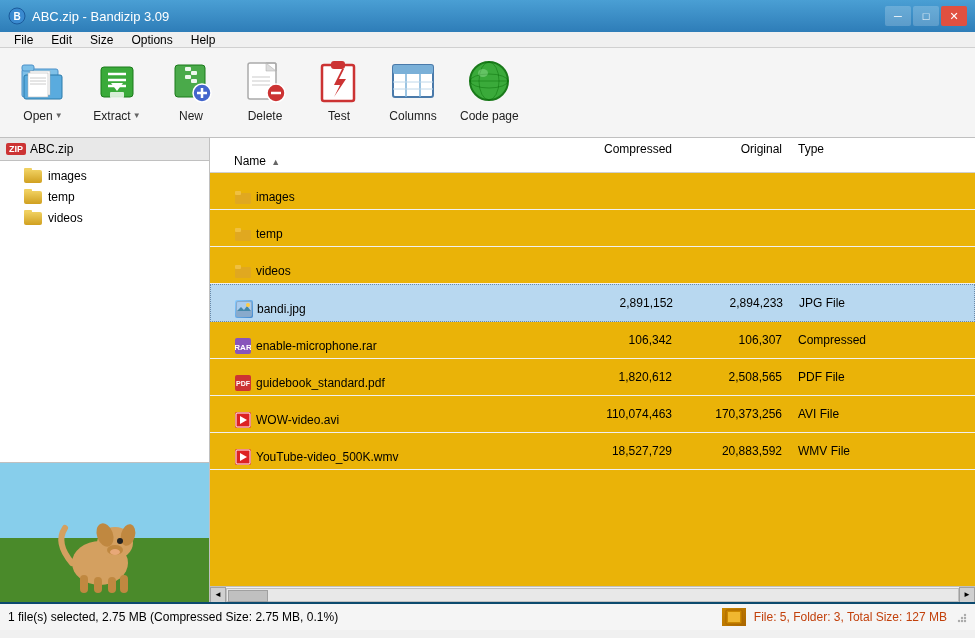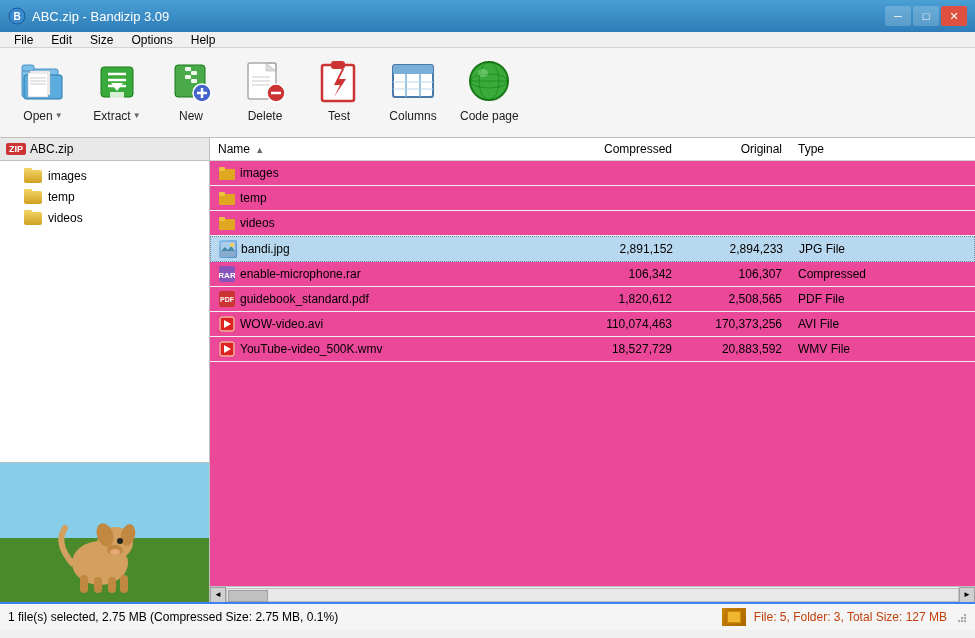--- a/index.html
+++ b/index.html
@@ -74,21 +74,21 @@
     }
 
     
     .tb-icon { width: 48px; height: 48px; display: flex; align-items: center; justify-content: center; }
     .tb-label { font-size: 12px; color: #222; }
 
     
     .main-area {
       display: flex;
       height: calc(638px - 32px - 24px - 90px - 28px);
-      background: #ec4899;
+      background: #eab308;
       justify-content: space-between;
     }
 
     
     .tree-panel {
       width: 210px;
       min-width: 210px;
       border-right: 1px solid #c0c0c0;
       background: white;
       overflow: hidden;
@@ -133,21 +133,21 @@
       flex-direction: column;
       overflow: hidden;
     }
     .file-list-header {
       display: flex;
       background: white;
       border-bottom: 1px solid #d0d0d0;
       padding: 4px 0;
       font-size: 12px;
     }
-    .col-name { width: 340px; padding-left: 8px; font-weight: normal; cursor: pointer; }
+    .col-name { width: 340px; padding-left: 24px; font-weight: normal; cursor: pointer; margin-top: 12px; }
     .col-compressed { width: 130px; text-align: right; padding-right: 8px; cursor: pointer; }
     .col-original { width: 110px; text-align: right; padding-right: 8px; cursor: pointer; }
     .col-type { flex: 1; padding-left: 8px; cursor: pointer; }
 
     .sort-arrow { font-size: 9px; color: #666; margin-left: 2px; }
 
     .file-rows { flex: 1; overflow-y: auto; overflow-x: hidden; }
     .file-row {
       display: flex;
       align-items: center;
@@ -172,21 +172,21 @@
       border-top: 1px solid #c0c0c0;
       position: relative;
     }
     .scroll-btn { width: 16px; height: 16px; background: #d0d0d0; border: 1px solid #a0a0a0; display: inline-flex; align-items: center; justify-content: center; font-size: 8px; cursor: pointer; }
     .scroll-row { display: flex; align-items: center; height: 100%; }
 
     
     .status-bar {
       height: 28px;
       background: #f5f5f5;
-      border-top: 2px solid #3b82f6;
+      border-top: 2px solid #0c4a6e;
       display: flex;
       align-items: center;
       padding: 0 8px;
       font-size: 12px;
       gap: 8px;
     }
     .status-left { flex: 1; }
     .status-right { color: #c2410c; }
 
     

